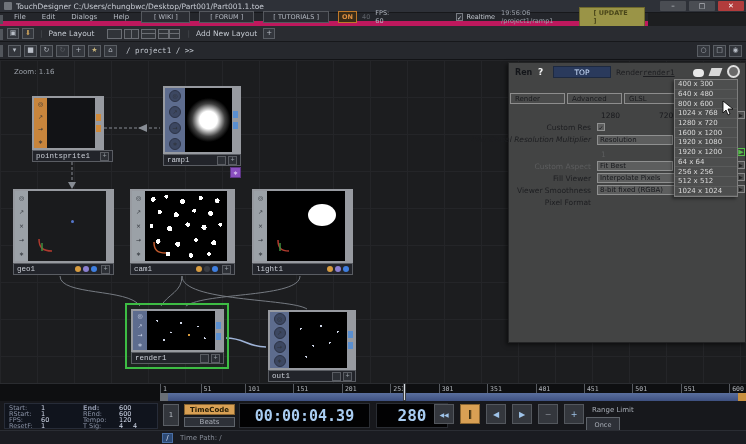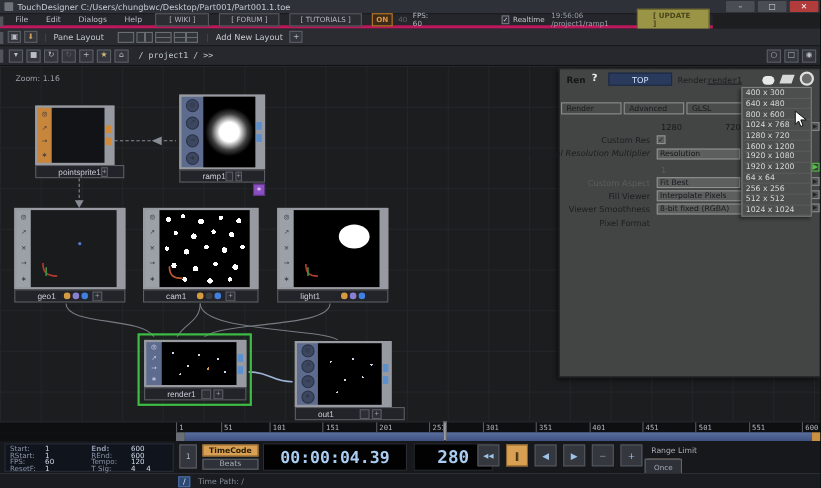--- a/index.html
+++ b/index.html
@@ -8,41 +8,41 @@
        font-family:"DejaVu Sans",sans-serif;color:#c2c7cf;}
   .abs{position:absolute;}
   .btn{display:flex;align-items:center;justify-content:center;background:#33363c;
        border:1px solid #5a5e64;color:#b8bdc6;font-size:7px;line-height:1;}
   
   #titlebar{left:0;top:0;width:746px;height:13px;background:#2e3138;display:flex;align-items:center;
             border-bottom:1px solid #17181b;font-size:7.5px;color:#c6cad2;}
   .winbtn{width:26px;height:10px;font-size:7px;display:flex;align-items:center;justify-content:center;
           background:#4a4d53;color:#d8dbe0;margin-left:3px;border-radius:1px;}
   #menubar{left:0;top:13px;width:648px;height:13px;background:#24262b;display:flex;align-items:center;
-           font-size:7px;border-bottom:3px solid #be185d;}
+           font-size:7px;border-bottom:5px solid #be185d;}
   .menu-item{padding:0 8px;color:#b8bdc6;}
   .linkbtn{border:1px solid #55585e;background:#2b2d33;color:#b4b9c2;padding:1px 6px;margin-right:9px;font-size:6.5px;}
   #layoutbar{left:0;top:26px;width:746px;height:16px;background:#2a2c31;display:flex;align-items:center;
              font-size:7.5px;border-bottom:1px solid #17181b;}
   .preset{width:15px;height:10px;border:1px solid #6a6d73;background:#313439;margin-right:2px;}
   #pathbar{left:0;top:42px;width:746px;height:18px;background:#26282d;display:flex;align-items:center;
            font-size:7.5px;border-bottom:1px solid #121316;}
   .pbtn{width:13px;height:12px;margin-right:3px;font-size:7px;}
   
   #canvas{left:0;top:60px;width:746px;height:323px;background:#1c1d1f;
     background-image:linear-gradient(#242528 1px,transparent 1px),linear-gradient(90deg,#242528 1px,transparent 1px);
     background-size:37px 37px;}
   .node{position:absolute;display:flex;border:2px solid #979aa0;background:#979aa0;}
   .nsb{display:flex;flex-direction:column;justify-content:space-around;align-items:center;}
   .nsb span{font-size:6px;line-height:1;color:#2e3238;}
   .nvp{flex:1;background:#121316;position:relative;overflow:hidden;}
   .nrc{display:flex;flex-direction:column;justify-content:center;gap:4px;align-items:center;background:#979aa0;}
   .port{width:5px;height:7px;}
   .nname{position:absolute;display:flex;align-items:center;background:#22242a;border:1px solid #5a5d63;
-         color:#c9cdd5;font-family:Liberation Sans, sans-serif;font-size:7.5px;height:12px;padding:0 20px;}
+         color:#c9cdd5;font-family:Liberation Mono, monospace;font-size:7.5px;height:12px;padding:0 3px;}
   .ndots{margin-left:auto;display:flex;align-items:center;gap:2px;}
   .dot{width:6px;height:6px;border-radius:50%;}
   .pluscell{width:9px;height:9px;border:1px solid #5a5d63;background:#2c2f35;color:#9aa0a8;font-size:7px;
             display:flex;align-items:center;justify-content:center;margin-left:2px;}
   .chip{width:12px;height:12px;border-radius:50%;background:#3c4761;border:1px solid #2c3346;color:#cdd6ea;
         font-size:6px;display:flex;align-items:center;justify-content:center;}
   
   #parampanel{left:508px;top:62px;width:238px;height:281px;background:#434444;border:1px solid #232425;
               box-shadow:-2px 2px 4px rgba(0,0,0,.5);font-size:7.5px;color:#17181c;}
   .ptab{position:absolute;height:11px;border:1px solid #8d8d8d;background:#4a4b4b;color:#1a1b1e;
@@ -317,21 +317,21 @@
       </div>
       <div class="nvp" style="background:
         radial-gradient(circle 1px at 20% 30%,#cfd6e8 98%,transparent),radial-gradient(circle 1px at 42% 60%,#cfd6e8 98%,transparent),
         radial-gradient(circle 1px at 55% 25%,#cfd6e8 98%,transparent),radial-gradient(circle 1px at 70% 55%,#cfd6e8 98%,transparent),
         radial-gradient(circle 1px at 84% 35%,#cfd6e8 98%,transparent),radial-gradient(circle 1px at 30% 80%,#cfd6e8 98%,transparent),#000;"></div>
       <div class="nrc" style="width:7px;">
         <span class="port" style="background:#5a8fd0;"></span>
         <span class="port" style="background:#5a8fd0;"></span>
       </div>
     </div>
-    <div class="nname" style="left:268px;top:310px;width:100px;">
+    <div class="nname" style="left:268px;top:310px;width:88px;">
       <span>out1</span>
       <span class="pluscell" style="margin-left:auto;"></span>
       <span class="pluscell">+</span>
     </div>
   </div>
 
   <div id="parampanel" class="abs">
 
     <span class="abs" style="left:6px;top:5px;font-weight:bold;color:#14161a;font-size:8px;">Ren</span>
     <span class="abs" style="left:29px;top:4px;font-weight:bold;color:#f0f0f0;font-size:9px;">?</span>

